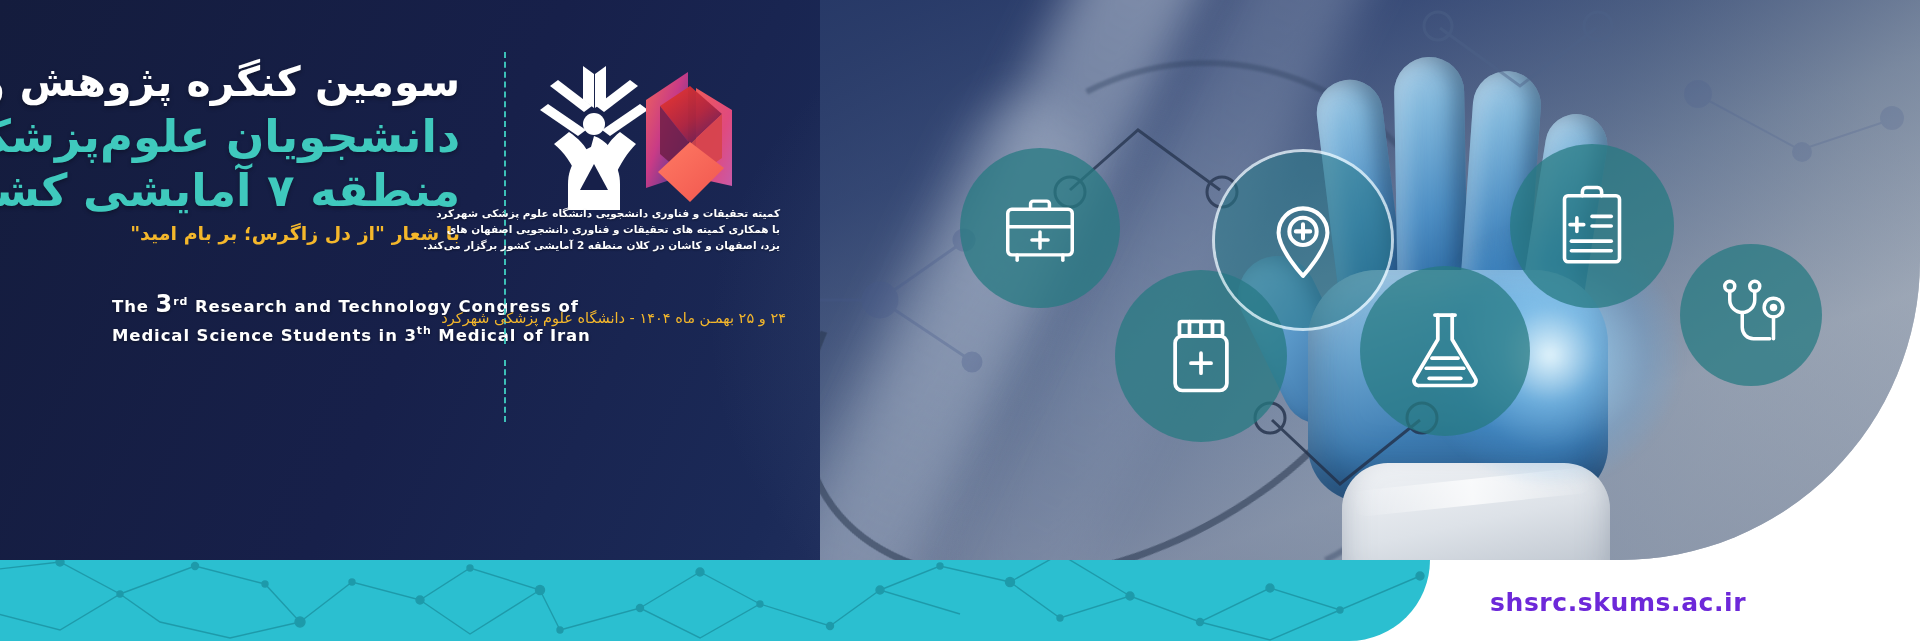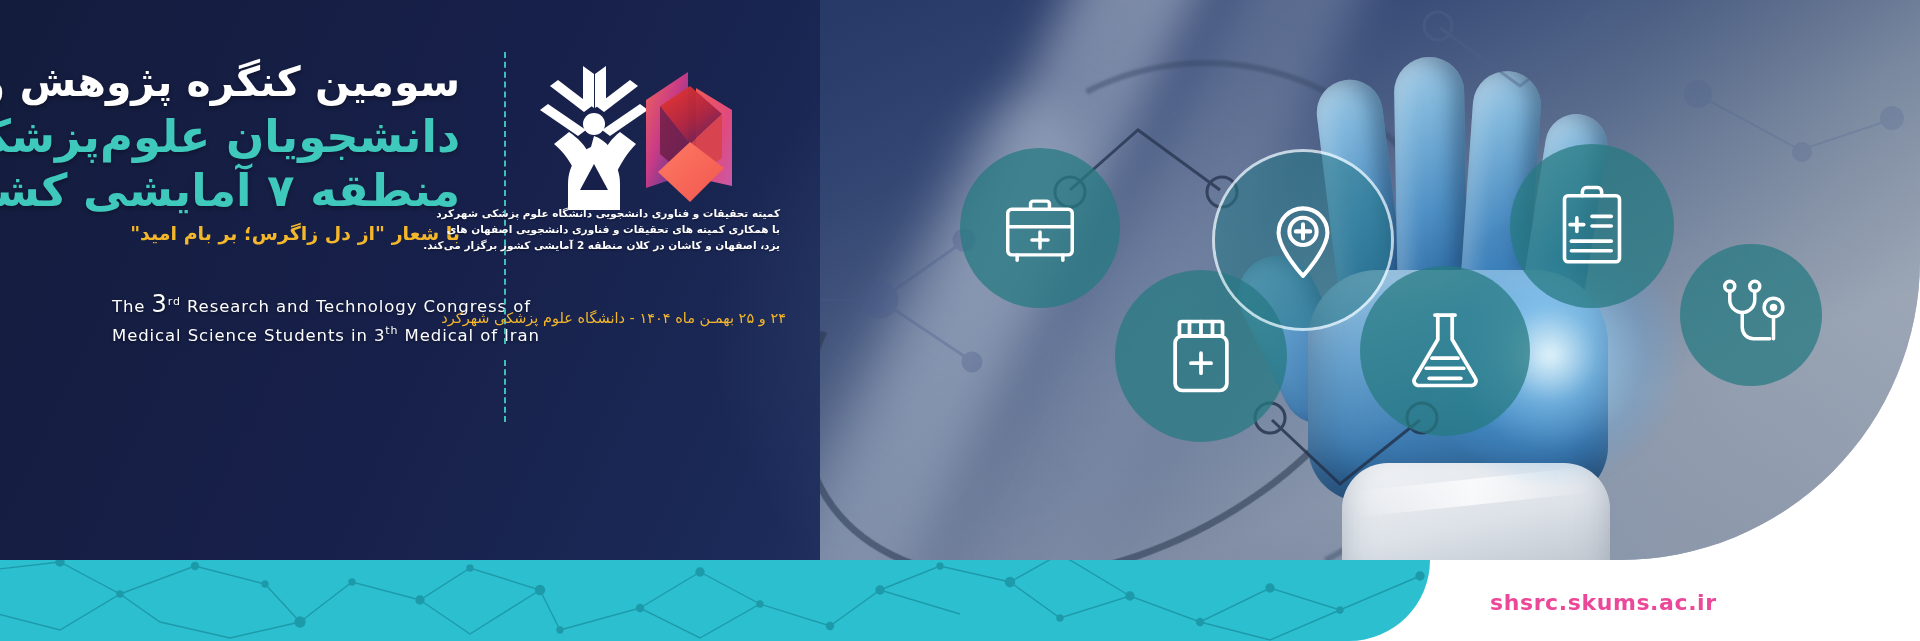--- a/index.html
+++ b/index.html
@@ -141,21 +141,21 @@
     text-shadow:0 2px 4px rgba(0,0,0,.3);
   }
   .t-slogan{
     position:absolute;right:160px;top:222px;
     font-size:19px;font-weight:bold;color:#f4b72b;white-space:nowrap;
   }
   .en-block{
     position:absolute;left:112px;top:290px;width:420px;direction:ltr;text-align:left;
   }
   .en1,.en2{
-    color:#ffffff;font-weight:normal;font-size:16.5px;letter-spacing:.9px;
+    color:#ffffff;font-weight:bold;font-size:16.5px;letter-spacing:.9px;
     line-height:24px;white-space:nowrap;text-shadow:0 1px 3px rgba(0,0,0,.45);
   }
   .en1 .big{font-size:24px;}
   .en1 sup,.en2 sup{font-size:11px;vertical-align:super;}
 
   
   .divider{
     position:absolute;left:504px;top:52px;width:0;height:292px;
     border-left:2px dashed #3fc9bd;opacity:.95;
   }
@@ -185,21 +185,21 @@
     position:absolute;left:0;top:560px;width:1430px;height:81px;
     background:#2bbfd0;
     border-bottom-right-radius:120px;
     overflow:hidden;
   }
   .tealband .net{position:absolute;inset:0;opacity:.5;}
 
   .url{
     position:absolute;left:1490px;top:572px;width:420px;height:60px;
     display:flex;align-items:center;
-    color:#ec4899;font-size:22px;font-weight:bold;letter-spacing:.6px;
+    color:#6d28d9;font-size:25px;font-weight:bold;letter-spacing:.6px;
     direction:ltr;
   }
 </style>
 </head>
 <body>
 
 <div id="banner">
 
   <div class="stage">
 

